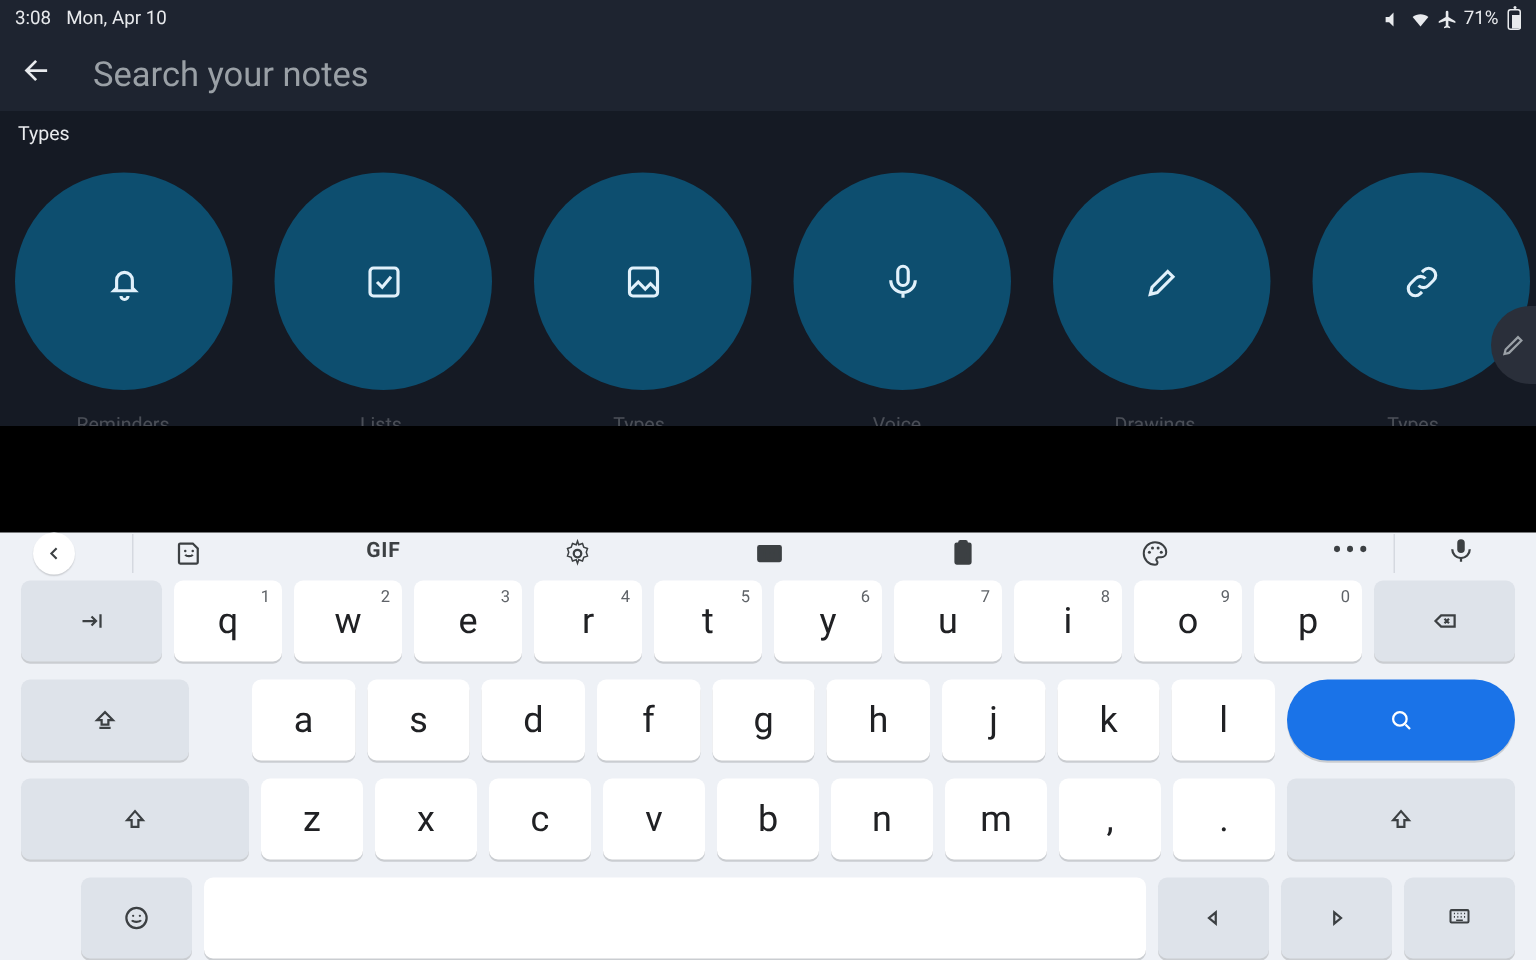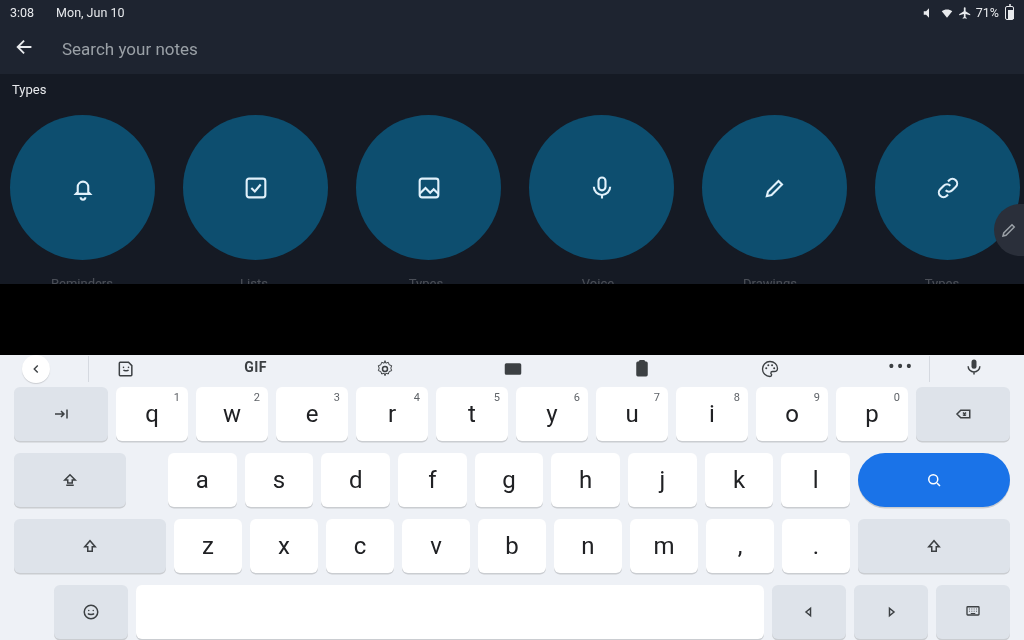--- a/index.html
+++ b/index.html
@@ -12,36 +12,36 @@
     --search-blue:#1a73e8;
     --chip:#0d4e6f;
   }
   *{box-sizing:border-box;font-family:Roboto,Arial,sans-serif;-webkit-font-smoothing:antialiased}
   html,body{margin:0;padding:0}
   body{width:1024px;height:640px;overflow:hidden;background:#000;position:relative}
 
   
   .status{height:24px;background:var(--status-bg);display:flex;align-items:center;
           justify-content:space-between;padding:0 10px;color:#e8eaed;font-size:12.5px}
-  .status .left{display:flex;gap:22px}
+  .status .left{display:flex;gap:10px}
   .status .right{display:flex;gap:4px;align-items:flex-end}
   .status svg{width:14px;height:14px;fill:#e8eaed;display:block}
   .status .batt{border:1.5px solid #e8eaed;border-radius:2px;width:9px;height:14px;
                position:relative;margin-left:2px}
   .status .batt::before{content:"";position:absolute;left:2px;right:-0.5px;bottom:-0.5px;height:71%;
                         background:#e8eaed}
   .status .batt::after{content:"";position:absolute;left:2.5px;right:2.5px;top:-3px;height:2px;
                        background:#e8eaed;border-radius:1px}
 
   
   .searchbar{height:50px;background:var(--status-bg);display:flex;align-items:center;
              padding:0 14px;gap:24px}
   .searchbar svg{width:22px;height:22px;stroke:#e8eaed;fill:none;stroke-width:2}
   .searchbar input{flex:1;background:transparent;border:0;outline:0;color:#9aa0a6;
-                   font-size:17px}
+                   font-size:23px}
   .searchbar input::placeholder{color:#9aa0a6}
 
   
   .types-wrap{background:var(--app-bg);height:210px;padding-top:8px;position:relative;overflow:hidden}
   .types-label{color:#e8eaed;font-size:13px;padding-left:12px}
   .types-row{display:flex;gap:28px;padding:0 10px;margin-top:18px}
   .chip{width:145px;height:145px;border-radius:50%;background:var(--chip);
         display:flex;align-items:center;justify-content:center;flex-shrink:0}
   .chip svg{width:28px;height:28px;stroke:#e1f1fb;fill:none;stroke-width:1.8}
   .chip-labels{display:flex;gap:28px;padding:0 10px;margin-top:16px}
@@ -110,21 +110,21 @@
   .nav .grid-ico{display:grid;grid-template-columns:repeat(4,2px);
                  grid-template-rows:repeat(3,2px);gap:2px}
   .nav .grid-ico i{background:#3c4043;border-radius:.5px}
 </style>
 </head>
 <body>
 
 <div class="status">
   <div class="left">
     <span>3:08</span>
-    <span>Mon, Jun 10</span>
+    <span>Mon, Apr 10</span>
   </div>
   <div class="right">
     <span>
       <svg viewBox="0 0 24 24">
           <path d="M16 10l4 4m0-4l-4 4M3 9v6h4l5 5V4L7 9H3z"></path>
         </svg>
     </span>
     <span>
       <svg viewBox="0 0 24 24">
           <path d="M12 20l9-11c-5-4-13-4-18 0l9 11z"></path>

